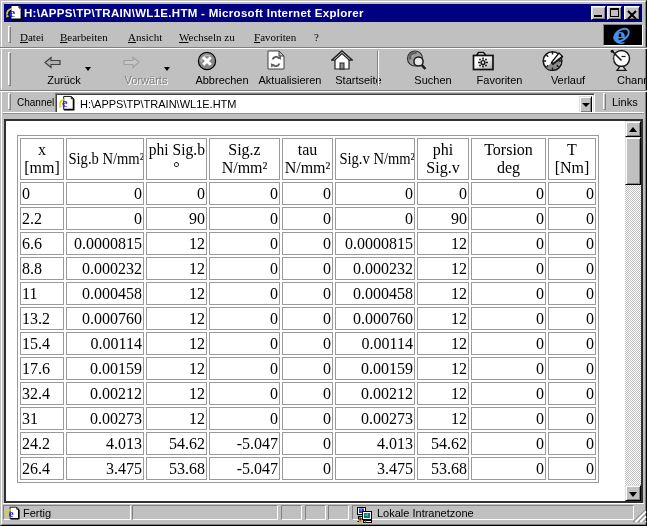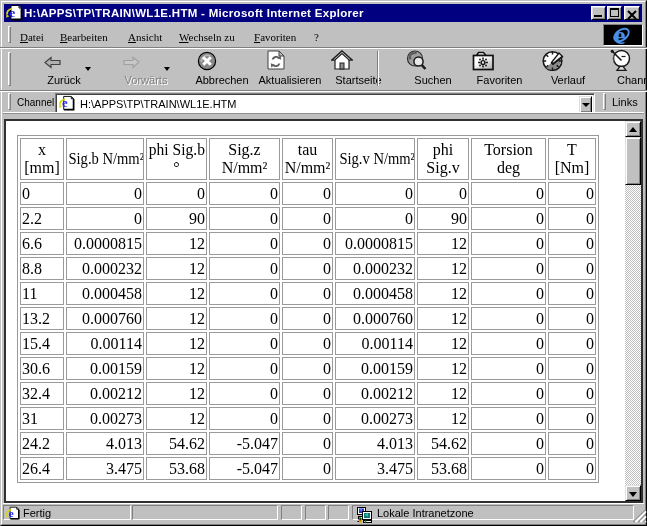--- a/index.html
+++ b/index.html
@@ -294,21 +294,21 @@
           <td>0.00114</td>
           <td>12</td>
           <td>0</td>
           <td>0</td>
           <td>0.00114</td>
           <td>12</td>
           <td>0</td>
           <td>0</td>
         </tr>
     <tr>
-          <td class="l">30.6</td>
+          <td class="l">17.6</td>
           <td>0.00159</td>
           <td>12</td>
           <td>0</td>
           <td>0</td>
           <td>0.00159</td>
           <td>12</td>
           <td>0</td>
           <td>0</td>
         </tr>
     <tr>

